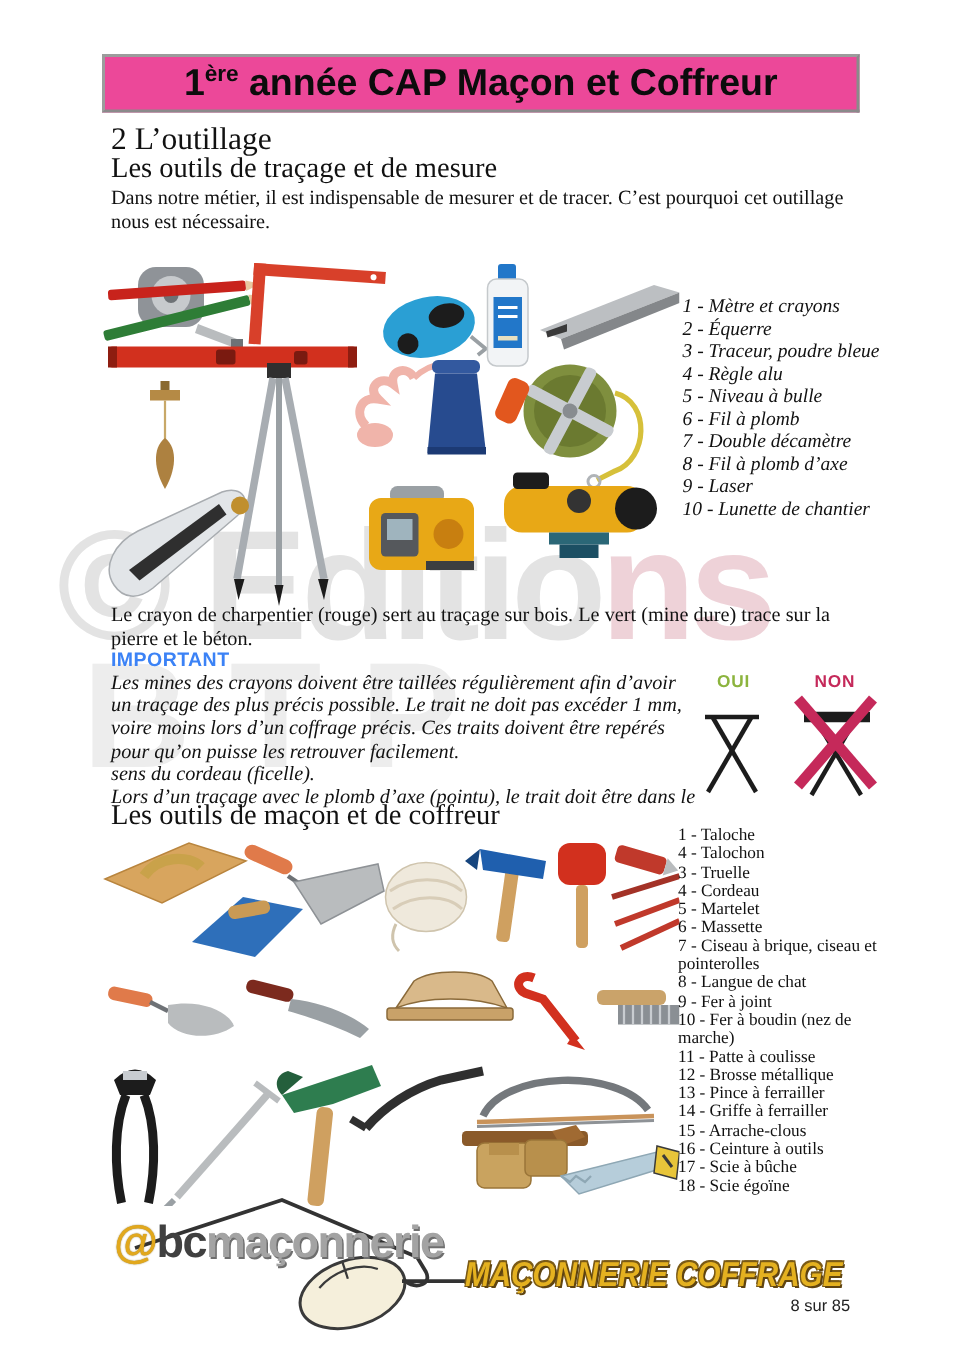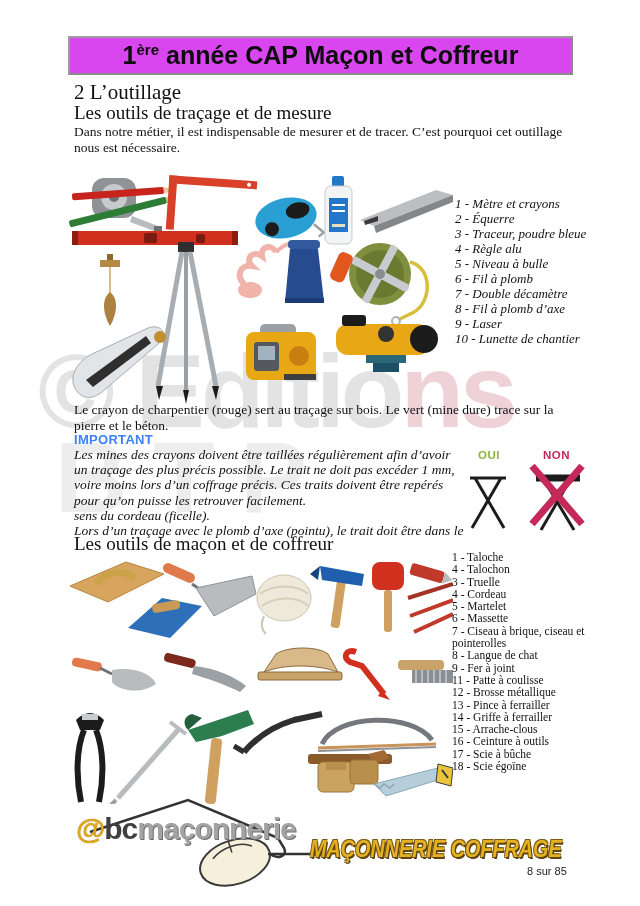--- a/index.html
+++ b/index.html
@@ -7,21 +7,21 @@
 .page{position:relative;width:640px;height:906px;background:#ffffff;overflow:hidden;
   font-family:"Liberation Serif",serif;color:#111}
 .abs{position:absolute}
 
 .wm{position:absolute;z-index:0;font-family:"Liberation Sans",sans-serif;font-weight:700;white-space:nowrap;pointer-events:none}
 .wm-main{left:38px;top:332px;font-size:104px;letter-spacing:-4px;color:#e3e3e3}
 .wm-main .wm-tail{color:#eed2d8}
 .wm-btp{left:55px;top:420px;font-size:100px;letter-spacing:26px;color:#ededed}
 
 .content{position:absolute;inset:0;z-index:1}
-.header-box{left:68px;top:36px;width:505px;height:39px;background:#d946ef;
+.header-box{left:68px;top:36px;width:505px;height:39px;background:#ec4899;
   border:2px solid #8a8a8a;border-top-color:#9c9c9c;border-left-color:#9c9c9c;
   display:flex;align-items:center;justify-content:center;
   font-family:"Liberation Sans",sans-serif;font-weight:700;font-size:25px;color:#0c0c0c}
 .header-box sup{font-size:15px;vertical-align:super;line-height:0}
 .h1{left:74px;top:80px;font-size:21px}
 .h2{left:74px;top:102px;font-size:19px}
 .h2b{left:74px;top:533px;font-size:19px}
 .body-txt{left:74px;top:124px;width:512px;font-size:13.5px;line-height:16px}
 .pencil-note{left:74px;top:402px;width:512px;font-size:13.5px;line-height:16px}
 .important{left:74px;top:432px;font-family:"Liberation Sans",sans-serif;font-weight:700;
@@ -358,20 +358,21 @@
     <div class="abs tool-list2">
       <div>1 - Taloche</div>
       <div>4 - Talochon</div>
       <div>3 - Truelle</div>
       <div>4 - Cordeau</div>
       <div>5 - Martelet</div>
       <div>6 - Massette</div>
       <div>7 - Ciseau à brique, ciseau et pointerolles</div>
       <div>8 - Langue de chat</div>
       <div>9 - Fer à joint</div>
+      <div>10 - Fer à boudin (nez de marche)</div>
       <div>11 - Patte à coulisse</div>
       <div>12 - Brosse métallique</div>
       <div>13 - Pince à ferrailler</div>
       <div>14 - Griffe à ferrailler</div>
       <div>15 - Arrache-clous</div>
       <div>16 - Ceinture à outils</div>
       <div>17 - Scie à bûche</div>
       <div>18 - Scie égoïne</div>
     </div>
 

